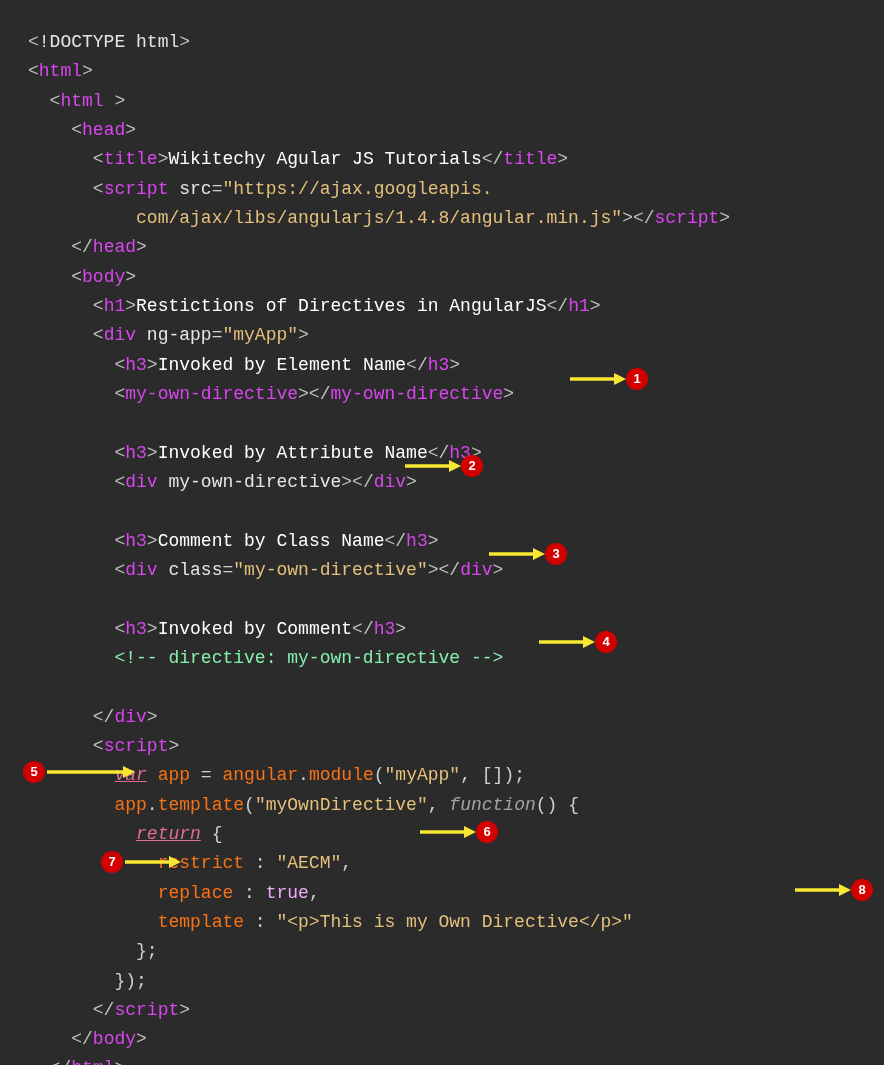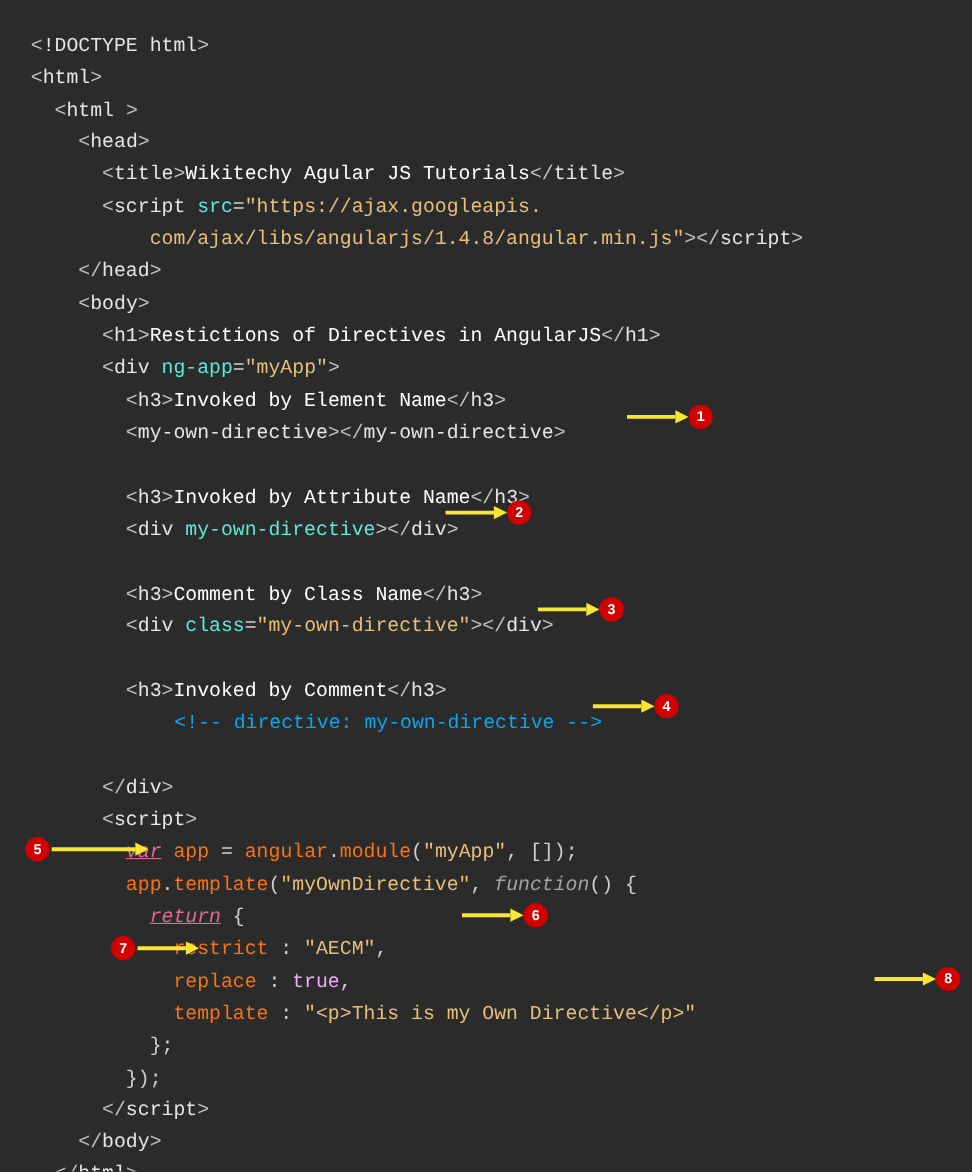--- a/index.html
+++ b/index.html
@@ -20,25 +20,25 @@
     overflow: hidden;
   }
   pre {
     margin: 0;
     font-family: inherit;
     white-space: pre;
   }
   
   .t-angle  { color: #c0c0c0; }       
   .t-doctype{ color: #e5e5e5; }       
-  .t-tag    { color: #e5e5e5; margin-top: 42px; }       
-  .t-attr   { color: #5eead4; }       
+  .t-tag    { color: #d946ef; margin-top: 42px; }       
+  .t-attr   { color: #e5e5e5; }       
   .t-str    { color: #e5c07b; }       
   .t-text   { color: #ffffff; }       
-  .t-comment{ color: #0ea5e9; margin-left: 44px; }       
+  .t-comment{ color: #86efac; }       
   .t-kw     { color: #e06c95; font-style: italic; text-decoration: underline; } 
   .t-fn     { color: #a3a3a3; font-style: italic; } 
   .t-id     { color: #f97316; }       
   .t-op     { color: #d0d0d0; }       
   .t-lit    { color: #f0abfc; }       
   .t-dot    { color: #d0d0d0; }
   
   
   .anno {
     position: absolute;

